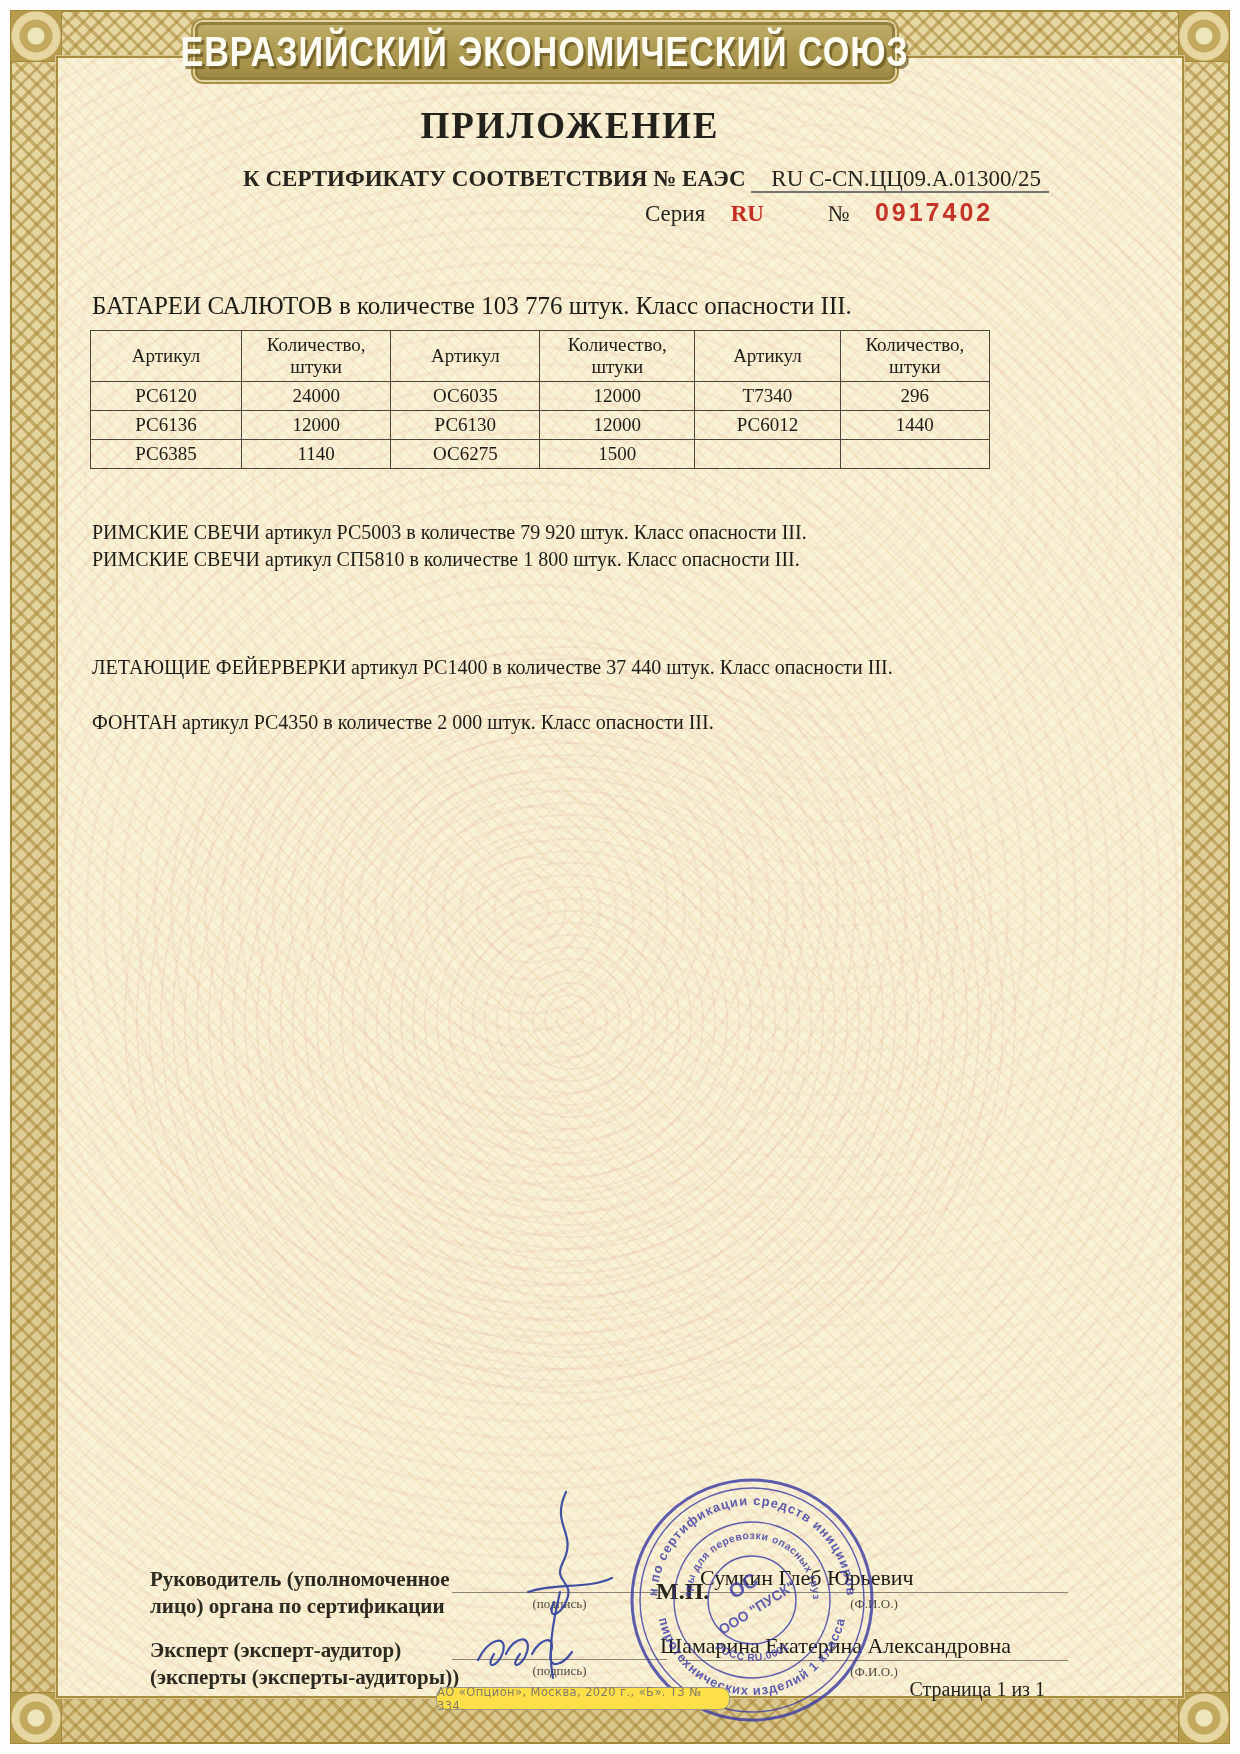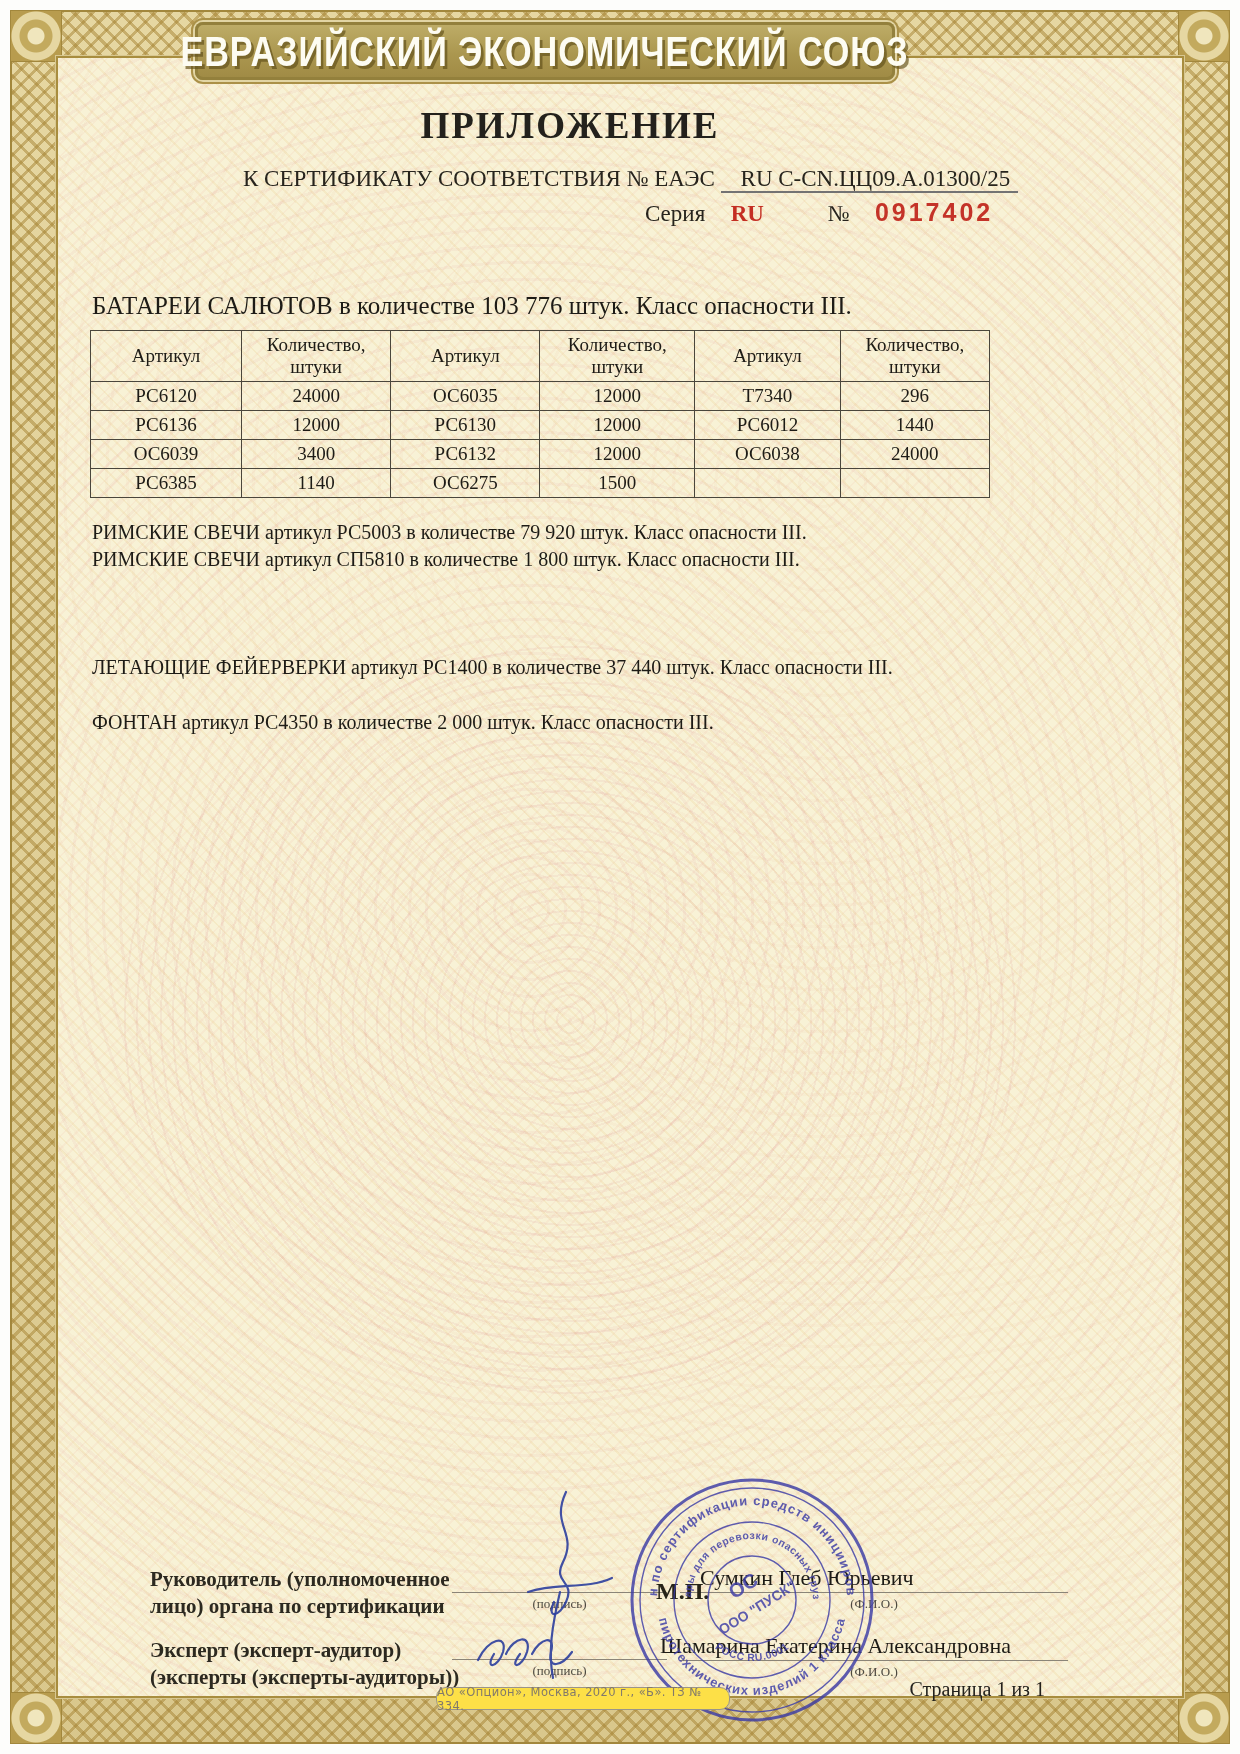--- a/index.html
+++ b/index.html
@@ -37,21 +37,21 @@
     box-shadow:0 0 0 2px #e2d5a4, 0 0 0 4px #ab9148, inset 0 0 0 3px #93803c;
     display:flex;align-items:center;justify-content:center;}
   .banner span{display:inline-block;color:#fdfcf2;font-family:"Liberation Sans",sans-serif;font-weight:bold;
     font-size:38px;white-space:nowrap;transform:scale(.90,1.12);letter-spacing:1px;
     text-shadow:3px 3px 0 rgba(96,78,24,.65);}
 
   .doc-title{position:absolute;left:300px;top:104px;width:540px;text-align:center;
     font-size:37px;font-weight:bold;color:#23211c;letter-spacing:2px;}
 
   .cert-line{position:absolute;left:243px;top:166px;white-space:nowrap;font-size:23px;color:#27241d;}
-  .cert-line .lbl{font-weight:normal;}
+  .cert-line .lbl{font-weight:bold;}
   .cert-line .num{padding-left:20px;padding-right:8px;border-bottom:2px solid #737373;}
 
   .series-line{position:absolute;left:645px;top:198px;white-space:nowrap;font-size:23px;color:#27241d;}
   .series-line .red{color:#c42e22;font-weight:bold;}
   .series-line .gap1{display:inline-block;width:14px;}
   .series-line .gap2{display:inline-block;width:52px;}
   .series-line .form-num{font-family:Liberation Sans, sans-serif;font-size:25px;letter-spacing:3px;color:#c43328;font-weight:bold;}
 
   .intro{position:absolute;left:92px;top:292px;font-size:25px;color:#1d1b16;}
 
@@ -158,28 +158,20 @@
         </tr>
         <tr>
           <td>РС6136</td>
           <td>12000</td>
           <td>РС6130</td>
           <td>12000</td>
           <td>РС6012</td>
           <td>1440</td>
         </tr>
         <tr>
-          <td>ОС6039</td>
-          <td>3400</td>
-          <td>РС6132</td>
-          <td>12000</td>
-          <td>ОС6038</td>
-          <td>24000</td>
-        </tr>
-        <tr>
           <td>РС6385</td>
           <td>1140</td>
           <td>ОС6275</td>
           <td>1500</td>
           <td></td>
           <td></td>
         </tr>
       </tbody>
     </table>
 

